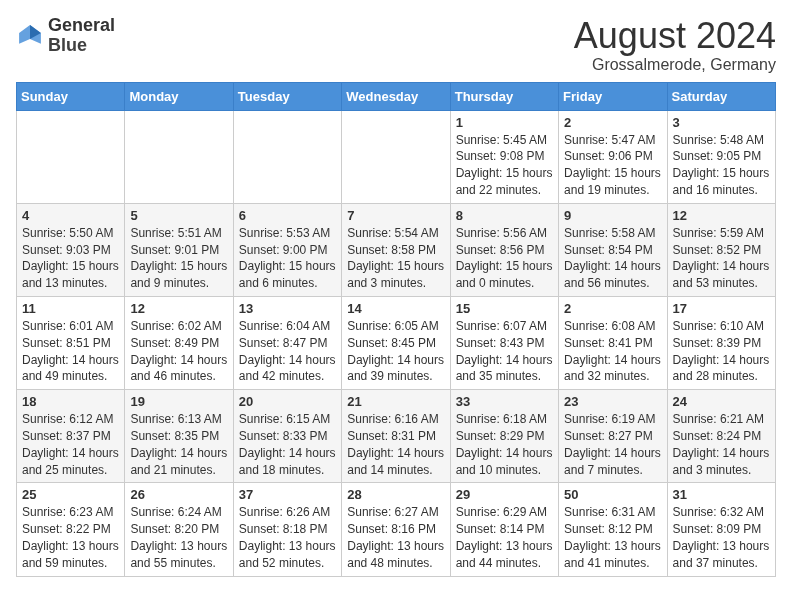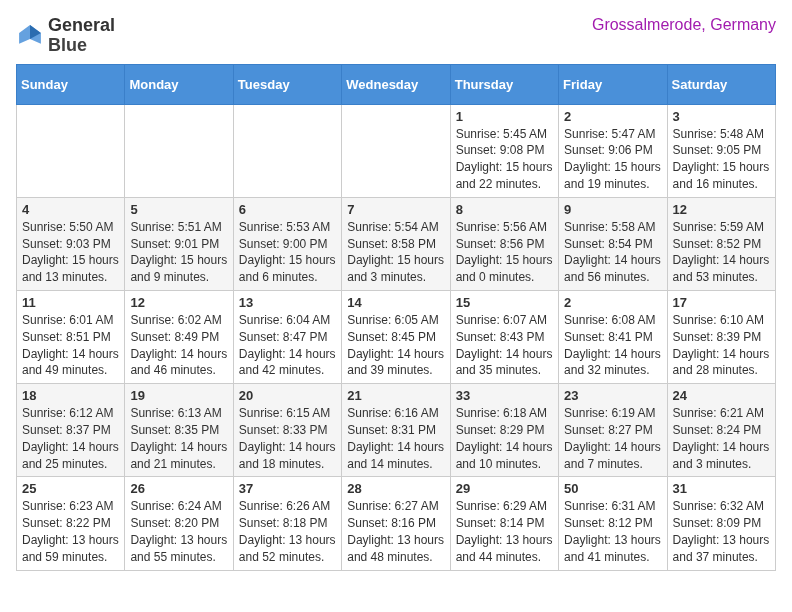--- a/index.html
+++ b/index.html
@@ -35,31 +35,31 @@
       text-align: right;
     }
     .month-year {
       font-size: 36px;
       font-weight: 300;
       color: #333;
       line-height: 1.1;
     }
     .location {
       font-size: 16px;
-      color: #a21caf;
+      color: #404040;
     }
     .calendar {
       width: 100%;
       border-collapse: collapse;
       font-size: 11px;
     }
     .calendar thead th {
       background: #4a90d9;
       color: #fff;
-      padding: 12px 4px;
+      padding: 6px 4px;
       text-align: left;
       font-size: 13px;
       font-weight: bold;
       border: 1px solid #3a7fc9;
       margin-top: 36px;
     }
     .calendar tbody td {
       border: 1px solid #ccc;
       vertical-align: top;
       padding: 4px 5px;
@@ -95,20 +95,21 @@
       <rect x="0" y="0" width="36" height="36" fill="white"></rect>
       <polygon points="18,4 32,14 32,28 18,22 4,28 4,14" fill="#4a90d9" opacity="0.85"></polygon>
       <polygon points="18,4 32,14 18,22" fill="#2a6cb0"></polygon>
     </svg>
     <div class="logo-text">
       <div>General</div>
       <div style="color:#404040">Blue</div>
     </div>
   </div>
   <div class="title-block">
+    <div class="month-year">August 2024</div>
     <div class="location">Grossalmerode, Germany</div>
   </div>
 </div>
 
 <table class="calendar">
   <thead>
     <tr>
         <th>Sunday</th>
         <th>Monday</th>
         <th>Tuesday</th>

